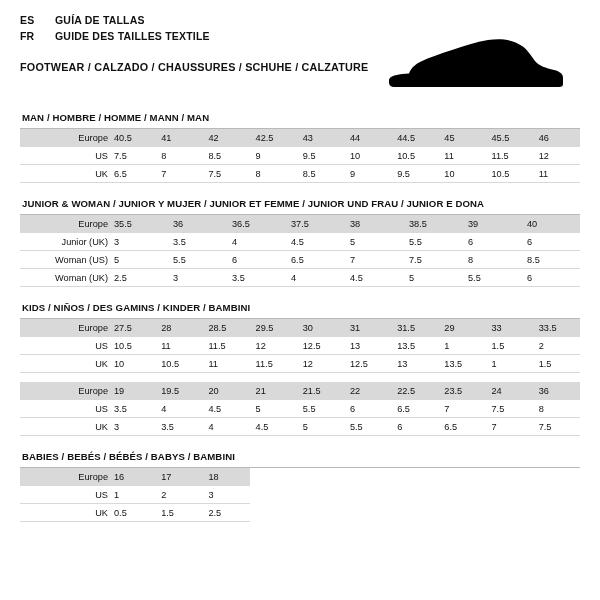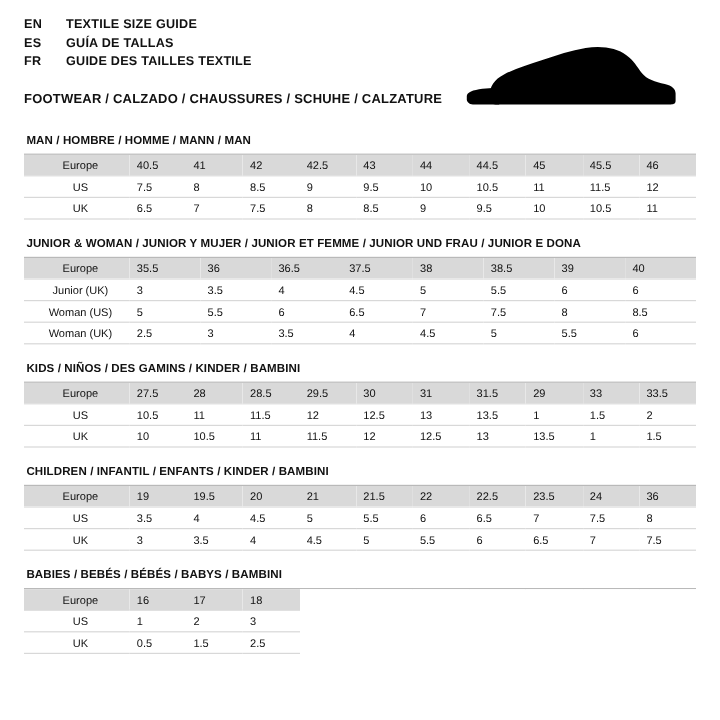--- a/index.html
+++ b/index.html
@@ -84,42 +84,38 @@
     vertical-align: middle;
     border-bottom: 1px solid #d8d8d8;
     white-space: nowrap;
     overflow: hidden;
   }
   table.size-table tr.shaded td {
     background: #d9d9d9;
     border-bottom: 1px solid #d9d9d9;
   }
   table.size-table td.label {
-    text-align: center;
+    text-align: right;
   }
   table.size-table td.val {
     text-align: left;
   }
   .spacer {
     height: 9px;
   }
 
   
 </style>
 </head>
 <body>
 
 <div class="page">
 
   <div class="header">
     <div class="lang-list">
-      <div class="lang-row">
-        <span class="lang-code">EN</span>
-        <span class="lang-text">TEXTILE SIZE GUIDE</span>
-      </div>
       <div class="lang-row">
         <span class="lang-code">ES</span>
         <span class="lang-text">GUÍA DE TALLAS</span>
       </div>
       <div class="lang-row">
         <span class="lang-code">FR</span>
         <span class="lang-text">GUIDE DES TAILLES TEXTILE</span>
       </div>
     </div>
 
@@ -314,21 +310,20 @@
               <td class="val">13</td>
               <td class="val">13.5</td>
               <td class="val">1</td>
               <td class="val">1.5</td>
             </tr>
           </tbody>
         </table>
         <div class="spacer"></div>
       </div>
       <div class="section">
-        <div class="section-title">CHILDREN / INFANTIL / ENFANTS / KINDER / BAMBINI</div>
         <table class="size-table">
           <colgroup>
             <col style="width: 88px;">
             <col style="width: 10%;">
             <col style="width: 10%;">
             <col style="width: 10%;">
             <col style="width: 10%;">
             <col style="width: 10%;">
             <col style="width: 10%;">
             <col style="width: 10%;">

